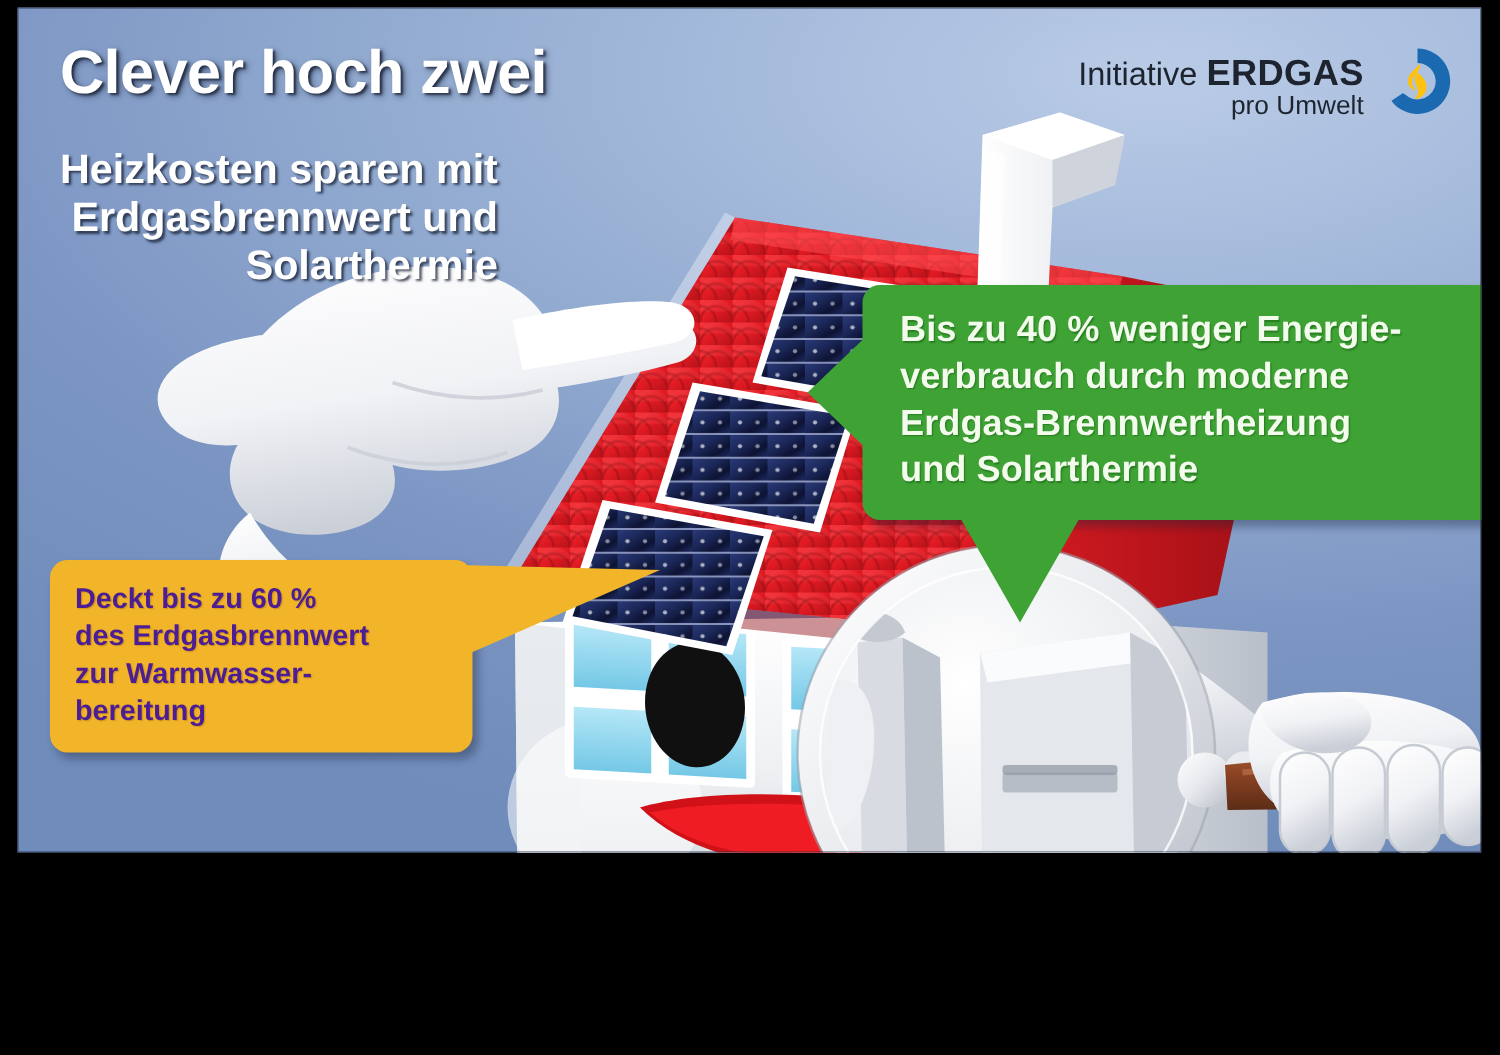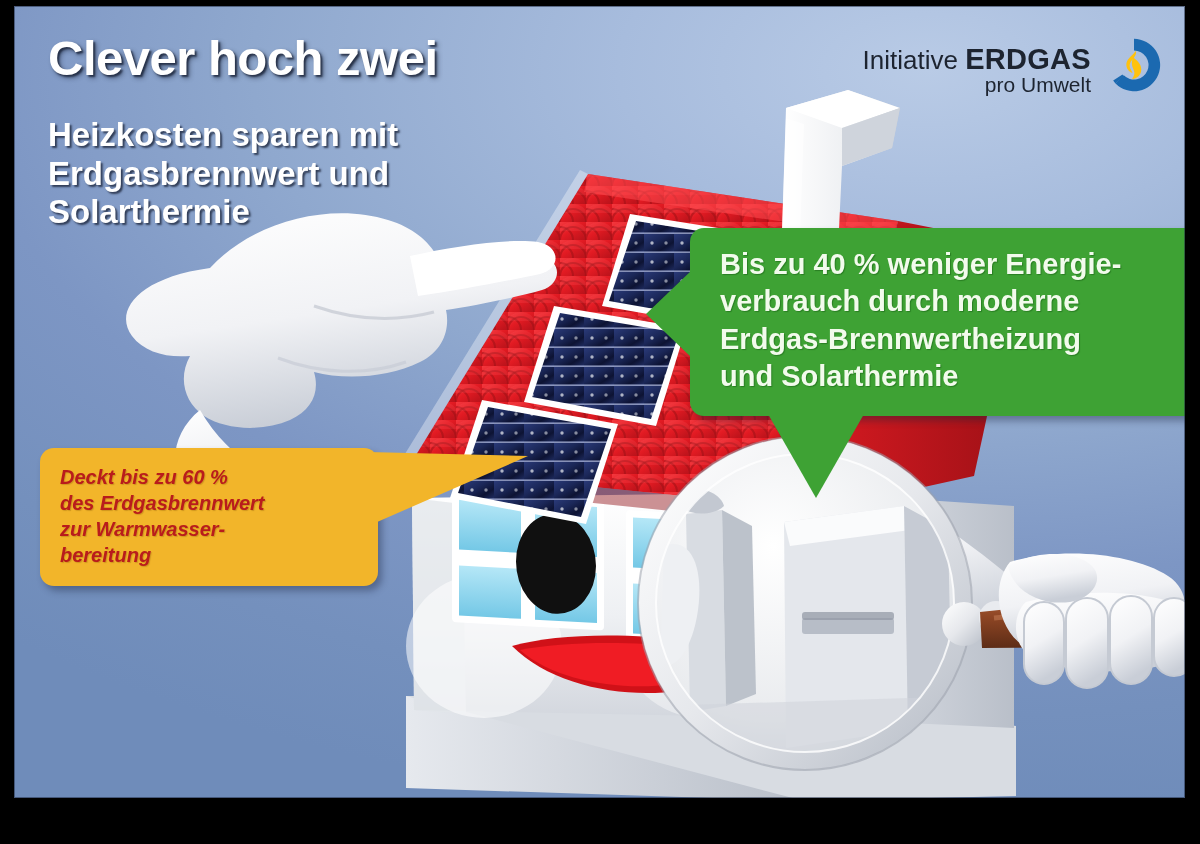--- a/index.html
+++ b/index.html
@@ -10,21 +10,21 @@
     position:relative;
     width:1200px;height:844px;
     background:#000;
     overflow:hidden;
   }
 
   
   #canvas{
     position:absolute;
     left:14px; top:6px; right:15px; bottom:15px;
-    width:1171px; height:792px;
+    width:1171px; height:676px;
     overflow:hidden;
     background:
       radial-gradient(120% 95% at 78% 8%, #b9cbe6 0%, #a7bcdd 22%, #8fa8ce 48%, #7d96c4 68%, #7490bd 86%, #6f8cba 100%);
   }
   #canvas:after{  
     content:"";position:absolute;inset:0;
     box-shadow:inset 0 0 0 1px rgba(35,45,70,.55);
     pointer-events:none;
   }
 
@@ -33,21 +33,21 @@
     position:absolute;left:34px;top:24px;
     font-size:49px;font-weight:700;color:#ffffff;
     letter-spacing:-.5px;white-space:nowrap;
     text-shadow:2px 2px 2px rgba(20,28,48,.75), 3px 3px 5px rgba(20,28,48,.45);
   }
   .subline{
     position:absolute;left:34px;top:110px;
     font-size:33px;font-weight:700;color:#ffffff;line-height:1.17;
     text-shadow:2px 2px 2px rgba(20,28,48,.75);
   }
-  .subline div{white-space:nowrap;}
+  .subline div{white-space:nowrap;text-align:right;}
 
   
   .logo{position:absolute;right:20px;top:28px;display:flex;align-items:flex-end;gap:12px;}
   .logo-text{text-align:right;line-height:1.04;color:#1d2430;}
   .logo-l1{font-size:26px;font-weight:400;}
   .logo-l1 b{font-size:29px;font-weight:700;letter-spacing:.3px;}
   .logo-l2{font-size:21px;font-weight:400;}
   .logo-mark{width:62px;height:62px;flex:0 0 62px;}
 
   
@@ -86,24 +86,23 @@
     width:0;height:0;z-index:1;
     border-left:48px solid transparent;
     border-right:48px solid transparent;
     border-top:84px solid #3ea234;
   }
 
   #bubble-yellow{
     left:26px;top:442px;width:300px;
     padding:16px 18px 18px 20px;
     background:#f2b52a;
-    font-size:20px;line-height:1.30;
-    color:#b91c1c;
+    font-size:23px;line-height:1.30;
+    color:#4c1d95;
     text-shadow:1px 1px 1px rgba(130,80,0,.30);
-    font-style:italic;
   }
   #bubble-yellow .tail{
     position:absolute;right:-150px;top:4px;
     width:0;height:0;z-index:1;
     border-top:4px solid transparent;
     border-bottom:70px solid transparent;
     border-left:160px solid #f2b52a;
   }
 </style>
 </head>

